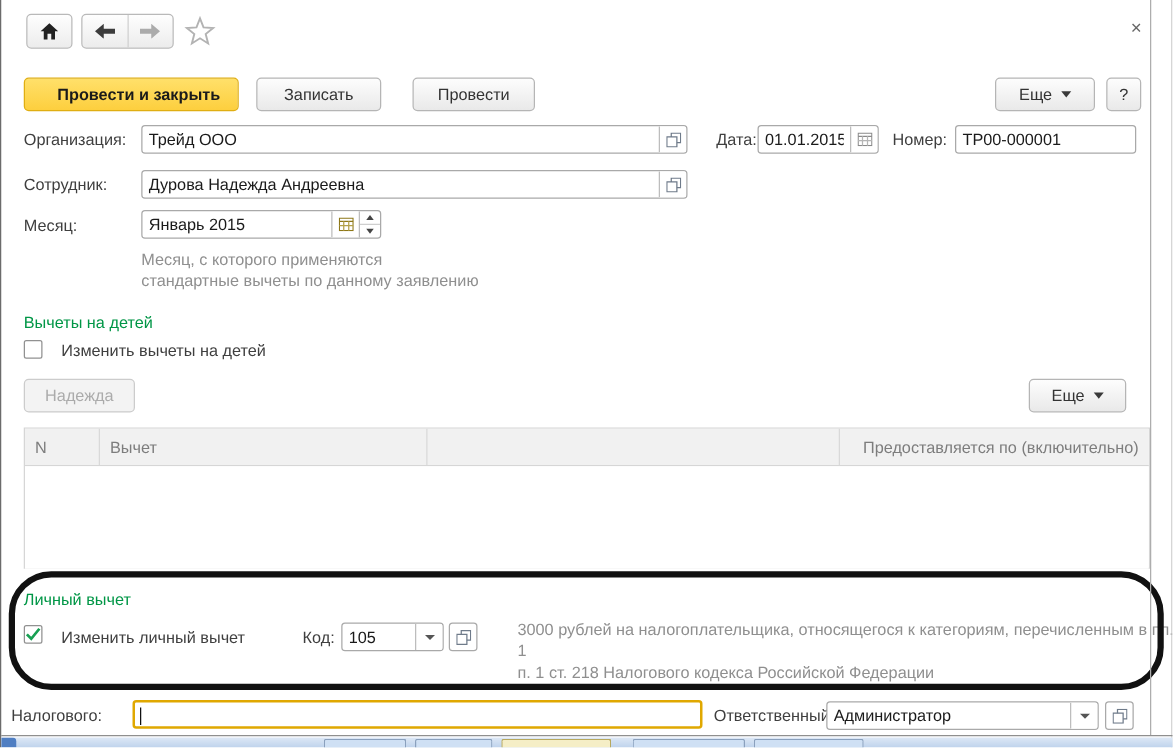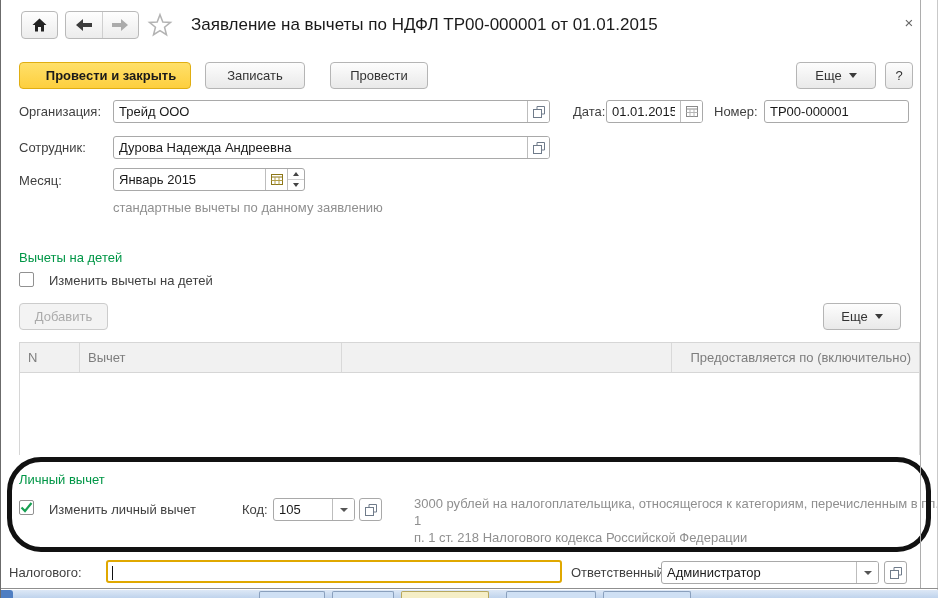--- a/index.html
+++ b/index.html
@@ -116,21 +116,20 @@
             <path d="M9 0 L9 4 L0 4 L0 8 L9 8 L9 12 L16 6 Z" fill="#ababab"></path>
           </svg>
       </span>
     </div>
   </div>
   <div class="star">
     <svg width="26" height="26" viewBox="0 0 24 24">
         <path d="M12 2.5 L14.6 9.2 L21.7 9.6 L16.2 14.1 L18 21 L12 17.2 L6 21 L7.8 14.1 L2.3 9.6 L9.4 9.2 Z" fill="none" stroke="#b3b3b3" stroke-width="1.4"></path>
       </svg>
   </div>
-  <div class="win-title">Заявление на вычеты по НДФЛ ТР00-000001 от 01.01.2015</div>
   <div class="close-x">×</div>
 
   <button class="btn btn-primary">Провести и закрыть</button>
   <button class="btn btn-write">Записать</button>
   <button class="btn btn-post">Провести</button>
   <button class="btn btn-more-top">
     <span>Еще</span>
     <span class="caret-down"></span>
   </button>
   <button class="btn btn-help">?</button>
@@ -191,28 +190,29 @@
     <div class="spinner">
       <div class="up">
           <span class="tri-up"></span>
         </div>
       <div>
           <span class="tri-dn"></span>
         </div>
     </div>
   </div>
   <div class="hint" style="left:112px; top:199px;">
+    <div>Месяц, с которого применяются</div>
     <div>стандартные вычеты по данному заявлению</div>
   </div>
 
   <div class="section-title" style="left:18px; top:250px;">Вычеты на детей</div>
   <div class="checkbox" style="left:18px; top:272px;"></div>
   <div class="lbl" style="left:48px; top:273px;">Изменить вычеты на детей</div>
 
-  <button class="btn btn-add">Добавить</button>
+  <button class="btn btn-add">Надежда</button>
   <button class="btn btn-more-tbl">
     <span>Еще</span>
     <span class="caret-down"></span>
   </button>
 
   <div class="grid">
     <div class="grid-head">
       <div class="gh c0">N</div>
       <div class="gh c1">Вычет</div>
       <div class="gh c2"></div>

